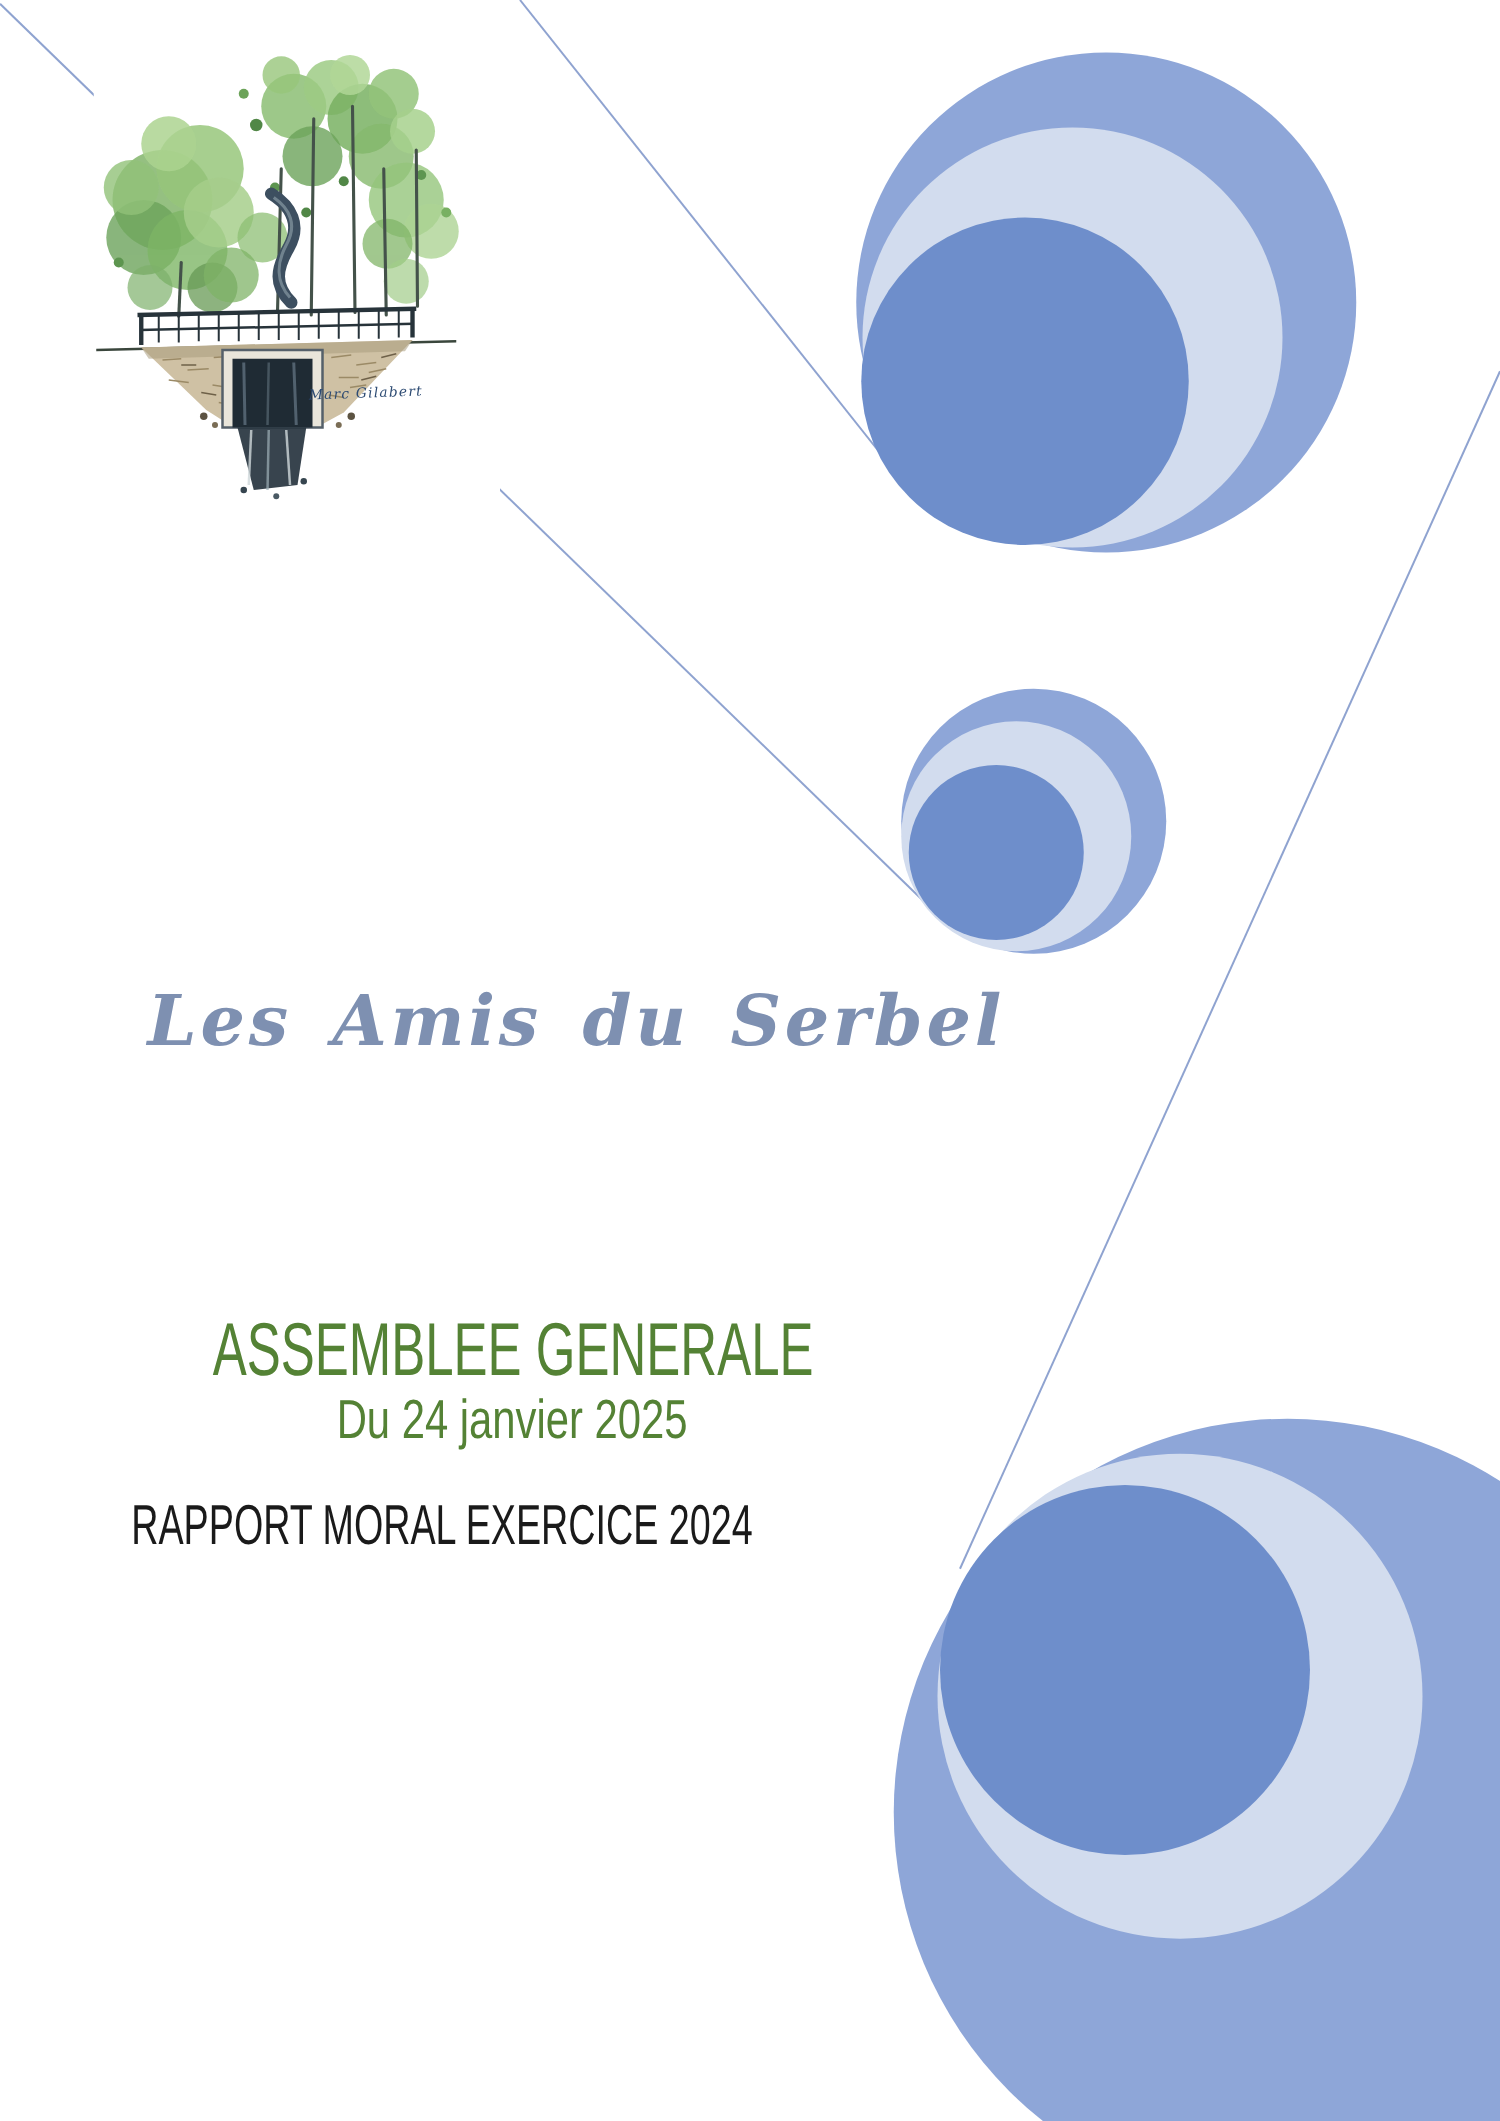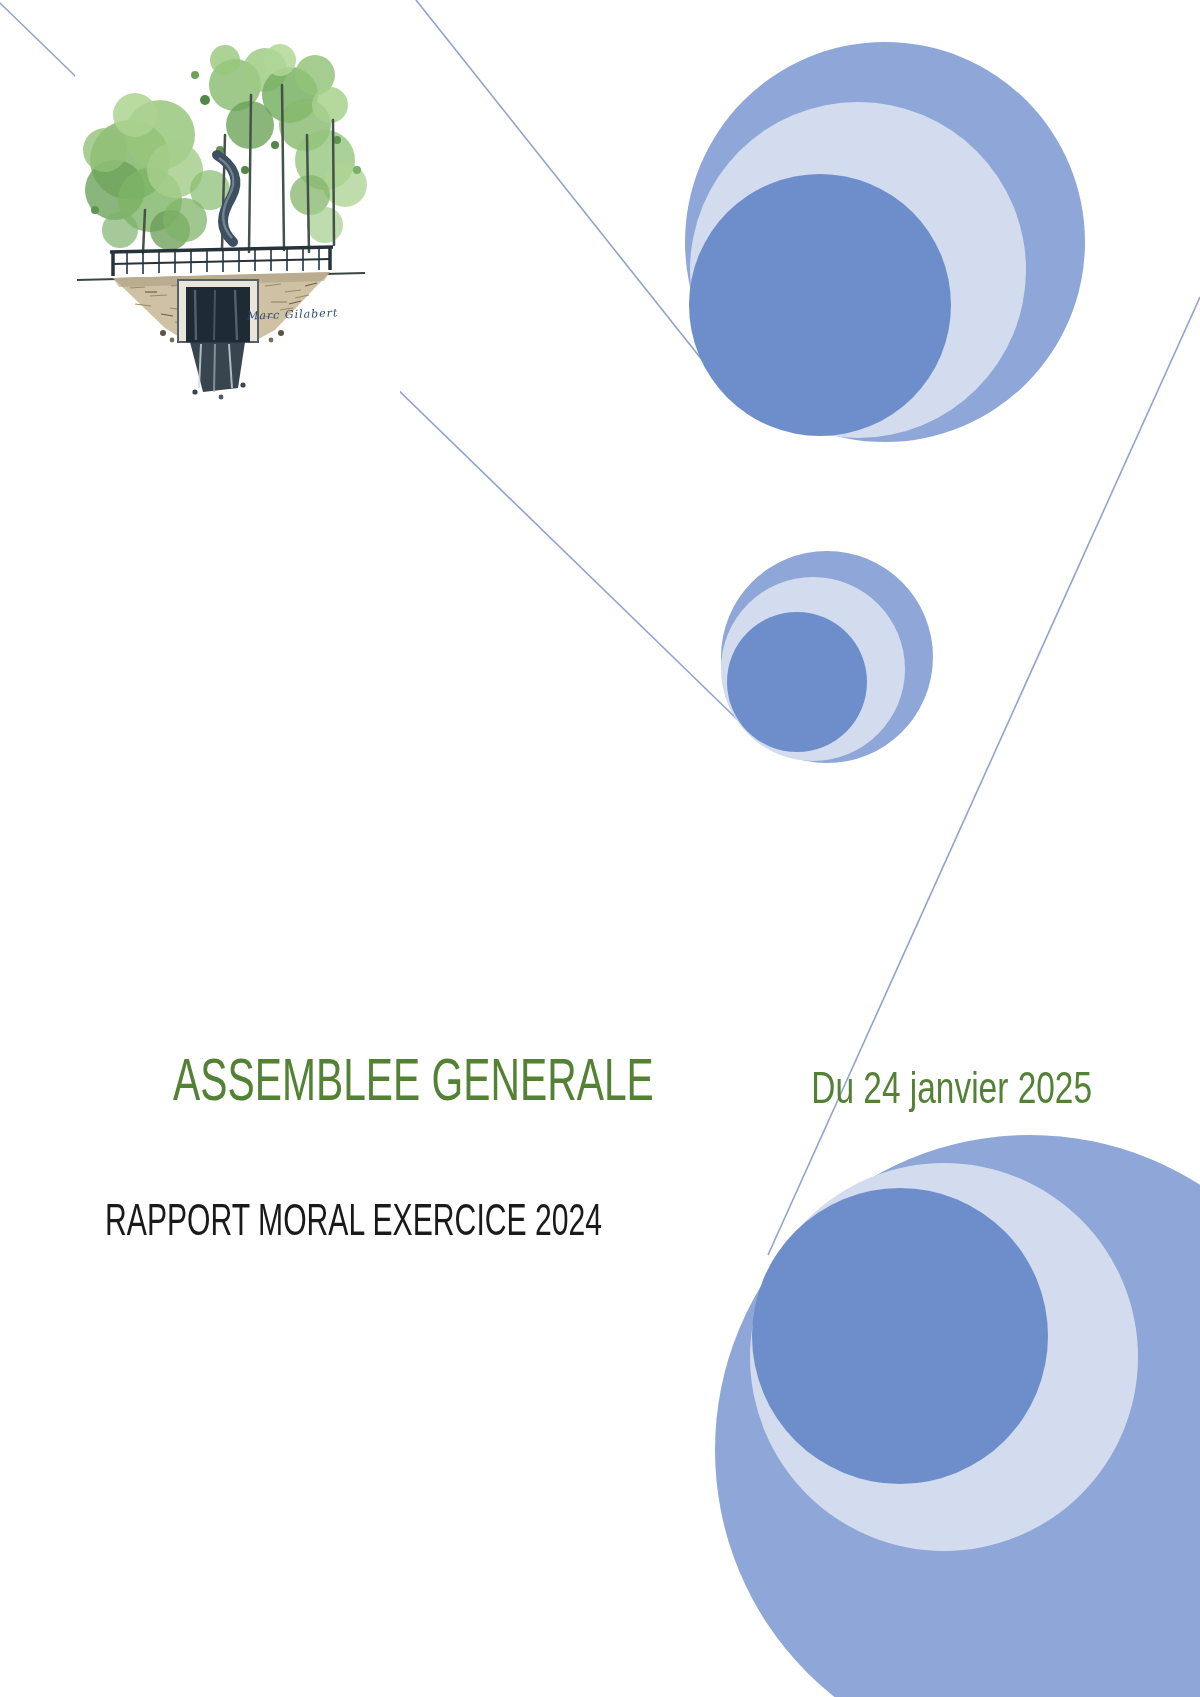--- a/index.html
+++ b/index.html
@@ -34,21 +34,21 @@
     position:absolute;left:118px;top:789px;z-index:3;
     font-family:"DejaVu Serif", serif;
     font-style:italic;font-weight:bold;
     font-size:56px;line-height:1;
     letter-spacing:3px;word-spacing:10px;
     color:var(--association-title,#7e90b1);
     white-space:nowrap;
   }
   .center-block{
     position:absolute;left:60px;top:1050px;width:700px;z-index:3;
-    display:flex;flex-direction:row;align-items:flex-end;
+    display:flex;flex-direction:column;align-items:center;
   }
   .ag-heading{
     display:block;
     font-size:60px;line-height:60px;font-weight:300;
     color:var(--heading-green,#548235);
     white-space:nowrap;
     transform:scaleX(0.68);transform-origin:center center;
   }
   .ag-date{
     display:block;margin-top:4px;
@@ -212,20 +212,21 @@
         <path d="M140,304 L139,352" stroke="#9fb0b8" stroke-width="2" fill="none" opacity=".7"></path>
         <path d="M154,304 L157,348" stroke="#cfd8db" stroke-width="2" fill="none" opacity=".8"></path>
         <circle cx="120" cy="352" r="2.6" fill="#36454f"></circle>
         <circle cx="168" cy="345" r="2.6" fill="#36454f"></circle>
         <circle cx="146" cy="357" r="2.4" fill="#4a5a64"></circle>
       </g>
     </svg>
     <span class="logo-signature">Marc Gilabert</span>
   </div>
 
+  <div class="assoc-title">Les Amis du Serbel</div>
 
   <div class="center-block">
     <span class="ag-heading">ASSEMBLEE GENERALE</span>
     <span class="ag-date">Du 24 janvier 2025</span>
   </div>
 
   <div class="report-title">RAPPORT MORAL EXERCICE 2024</div>
 
 </div>
 

